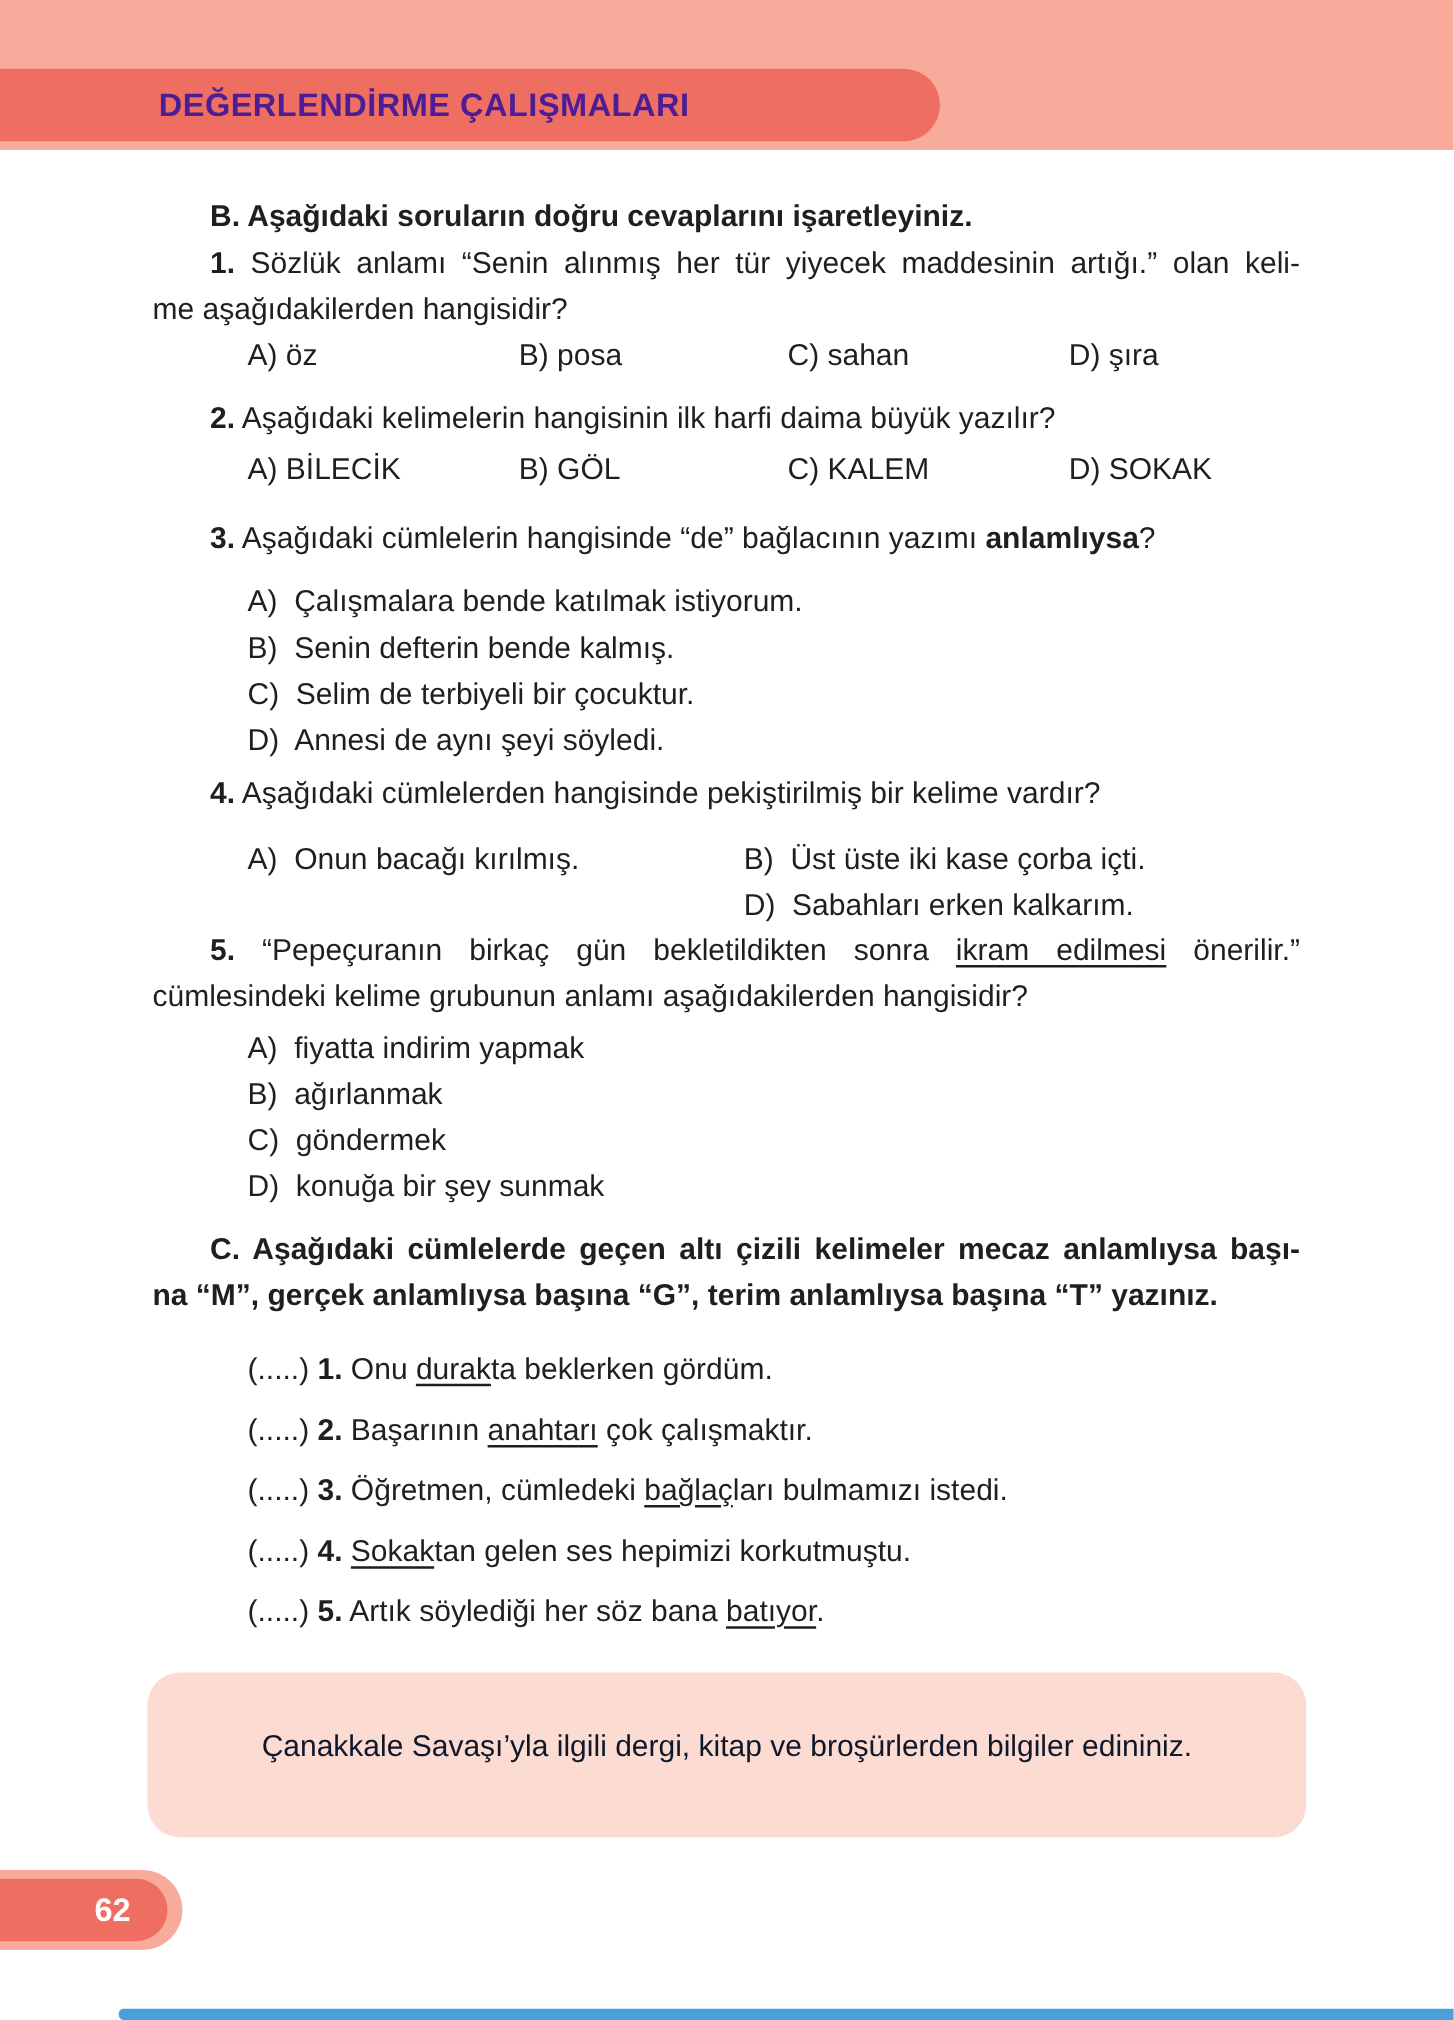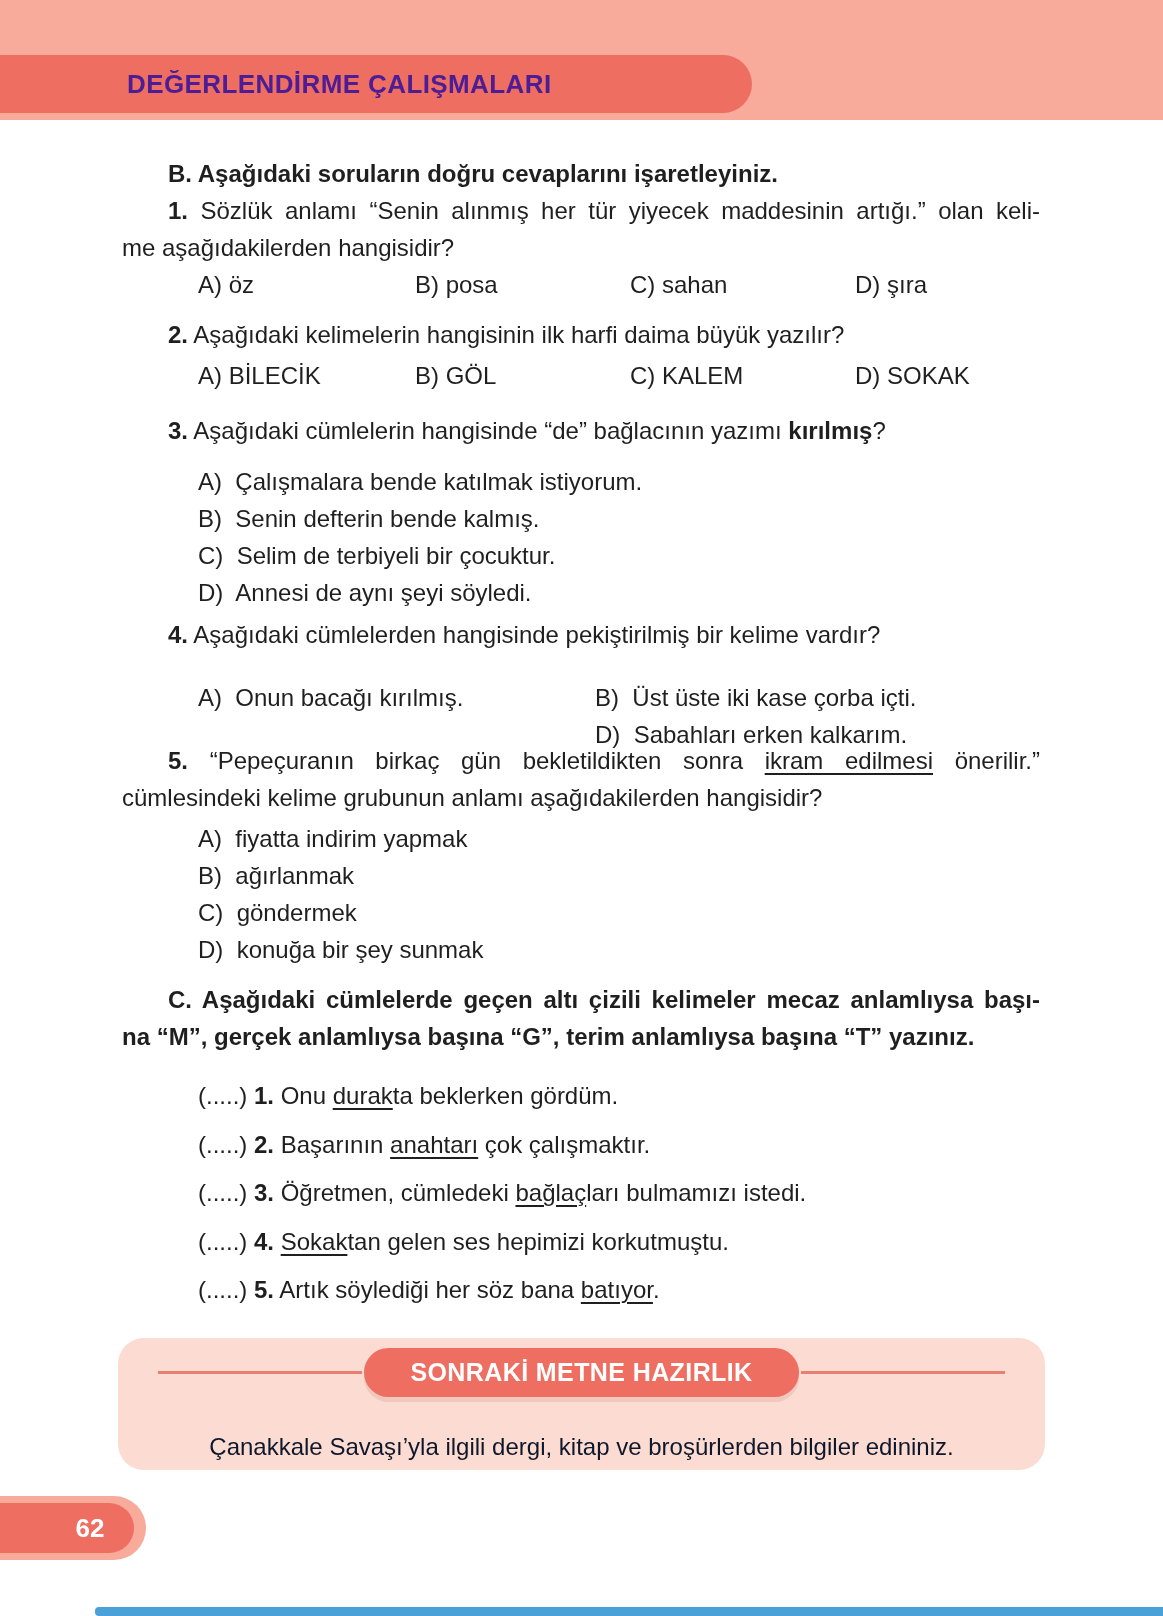--- a/index.html
+++ b/index.html
@@ -33,21 +33,21 @@
   .c-heading{top:981px;font-weight:700;}
   .opt-row{position:relative;height:37px;}
   .opt-row .c1{position:absolute;left:76px;}
   .opt-row .c2{position:absolute;left:293px;}
   .opt-row .c3{position:absolute;left:508px;}
   .opt-row .c4{position:absolute;left:733px;}
   .opt-row .h2{position:absolute;left:473px;}
   .q2 .opt-row{margin-top:4px;}
   .q3 .opts{margin-top:14px;}
   .q4 .opt-row{margin-top:0;}
-  .q4 .first-row{margin-top:26px;}
+  .q4 .first-row{margin-top:16px;}
   .q5 .opts{margin-top:4px;}
   .opts div{padding-left:76px;}
   .c-item{position:absolute;left:0;width:918px;line-height:30px;padding-left:76px;box-sizing:border-box;}
   .ci1{top:1081px;} .ci2{top:1130px;} .ci3{top:1178px;} .ci4{top:1227px;} .ci5{top:1275px;}
   
   .prep-box{
     position:absolute;left:118px;top:1338px;width:927px;height:132px;background:#fcdcd2;
     border-radius:26px;box-sizing:border-box;padding-top:10px;
   }
   .prep-header{display:flex;align-items:center;margin:0 40px;}
@@ -101,21 +101,21 @@
     <div class="iline"><b class="bold">2.</b> <span>Aşağıdaki kelimelerin hangisinin ilk harfi daima büyük yazılır?</span></div>
     <div class="opt-row">
         <span class="c1 opt">A) BİLECİK</span>
         <span class="c2 opt">B) GÖL</span>
         <span class="c3 opt">C) KALEM</span>
         <span class="c4 opt">D) SOKAK</span>
       </div>
   </div>
 
   <div class="blk q3">
-    <div class="iline"><b class="bold">3.</b> <span>Aşağıdaki cümlelerin hangisinde “de” bağlacının yazımı </span><b class="bold">kırılmış</b><span>?</span></div>
+    <div class="iline"><b class="bold">3.</b> <span>Aşağıdaki cümlelerin hangisinde “de” bağlacının yazımı </span><b class="bold">anlamlıysa</b><span>?</span></div>
     <div class="opts">
       <div class="opt">A)  Çalışmalara bende katılmak istiyorum.</div>
       <div class="opt">B)  Senin defterin bende kalmış.</div>
       <div class="opt">C)  Selim de terbiyeli bir çocuktur.</div>
       <div class="opt">D)  Annesi de aynı şeyi söyledi.</div>
     </div>
   </div>
 
   <div class="blk q4">
     <div class="iline"><b class="bold">4.</b> <span>Aşağıdaki cümlelerden hangisinde pekiştirilmiş bir kelime vardır?</span></div>
@@ -145,25 +145,20 @@
   </div>
 
   <div class="c-item ci1"><span>(.....)</span> <b class="bold">1.</b> <span>Onu </span><span class="u">durak</span><span>ta beklerken gördüm.</span></div>
   <div class="c-item ci2"><span>(.....)</span> <b class="bold">2.</b> <span>Başarının </span><span class="u">anahtarı</span><span> çok çalışmaktır.</span></div>
   <div class="c-item ci3"><span>(.....)</span> <b class="bold">3.</b> <span>Öğretmen, cümledeki </span><span class="u">bağlaç</span><span>ları bulmamızı istedi.</span></div>
   <div class="c-item ci4"><span>(.....)</span> <b class="bold">4.</b> <span></span><span class="u">Sokak</span><span>tan gelen ses hepimizi korkutmuştu.</span></div>
   <div class="c-item ci5"><span>(.....)</span> <b class="bold">5.</b> <span>Artık söylediği her söz bana </span><span class="u">batıyor</span><span>.</span></div>
 </div>
 
 <div class="prep-box">
-  <div class="prep-header">
-    <div class="prep-line"></div>
-    <div class="prep-pill"><span>SONRAKİ METNE HAZIRLIK</span></div>
-    <div class="prep-line"></div>
-  </div>
   <div class="prep-text">Çanakkale Savaşı’yla ilgili dergi, kitap ve broşürlerden bilgiler edininiz.</div>
 </div>
 
 <div class="page-badge">
   <div class="page-badge-inner">
     <span>62</span>
   </div>
 </div>
 
 <div class="bottom-bar"></div>

